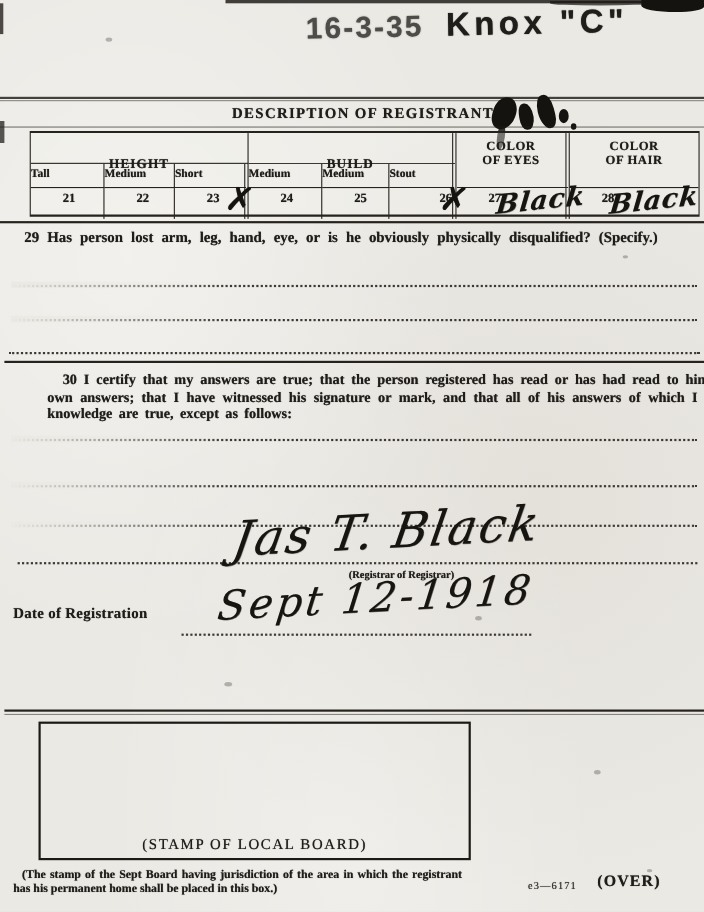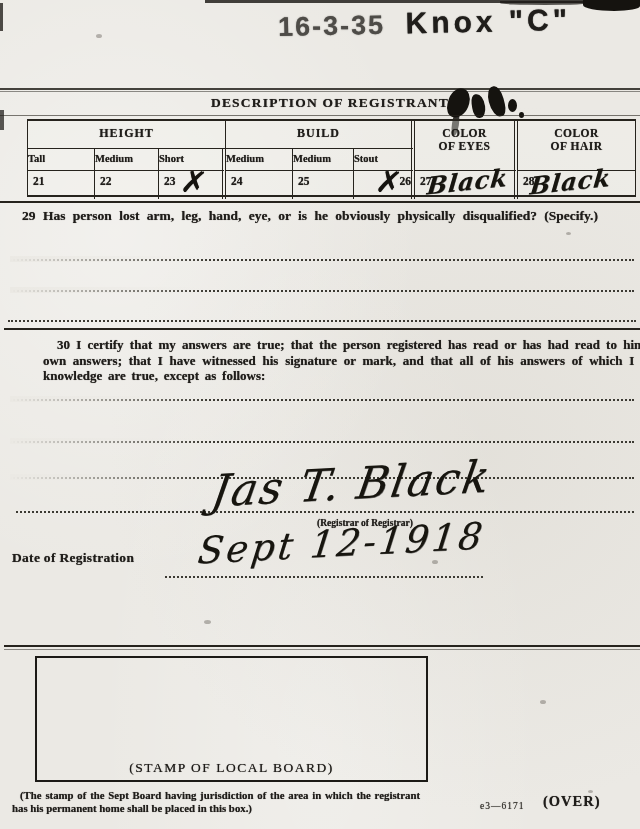--- a/index.html
+++ b/index.html
@@ -38,22 +38,22 @@
 
   
   .desc-table{position:absolute;left:27px;top:119px;width:609px;height:78px;
     border:1.8px solid #26231d;border-top-width:2.2px;border-bottom-width:2px;
     display:grid;grid-template-columns:67px 64px 67px 67px 61px 61px 103px auto;
     grid-template-rows:28px 22px 28px;box-sizing:border-box;background:rgba(244,243,239,0.35);}
   .c{position:relative;border-right:1.6px solid #26231d;border-bottom:1.6px solid #26231d;
      font-weight:bold;overflow:visible;}
   .c.dbl{border-right:4px double #26231d;}
   .c.lastcol{border-right:none;}
-  .c.noBot{border-bottom:none;}
-  .gh{text-align:center;font-size:12px;letter-spacing:1px;padding-top:5px;}
+  .c.noBot{border-bottom:none;margin-left:24px;}
+  .gh{text-align:center;font-size:12px;letter-spacing:1px;padding-top:21px;}
   .gh2{text-align:center;font-size:11.5px;line-height:12.5px;padding-top:6px;letter-spacing:0.5px;}
   .sh{text-align:left;font-size:10.5px;padding-top:4px;}
   .numcell{font-size:11.5px;padding:4px 0 0 5px;}
   .xmark{position:absolute;left:22px;top:-4px;font-family:"DejaVu Sans",sans-serif;
     font-size:31px;font-weight:bold;color:#15130f;transform:rotate(8deg);line-height:30px;}
   .cellhand{position:absolute;left:12px;top:-4px;font-size:24px;
     transform:rotate(-6deg) skewX(-12deg);letter-spacing:1px;}
 
   .qpara{position:absolute;left:8px;width:624px;text-align:justify;font-weight:bold;}
   .qnum{padding-left:14px;}

